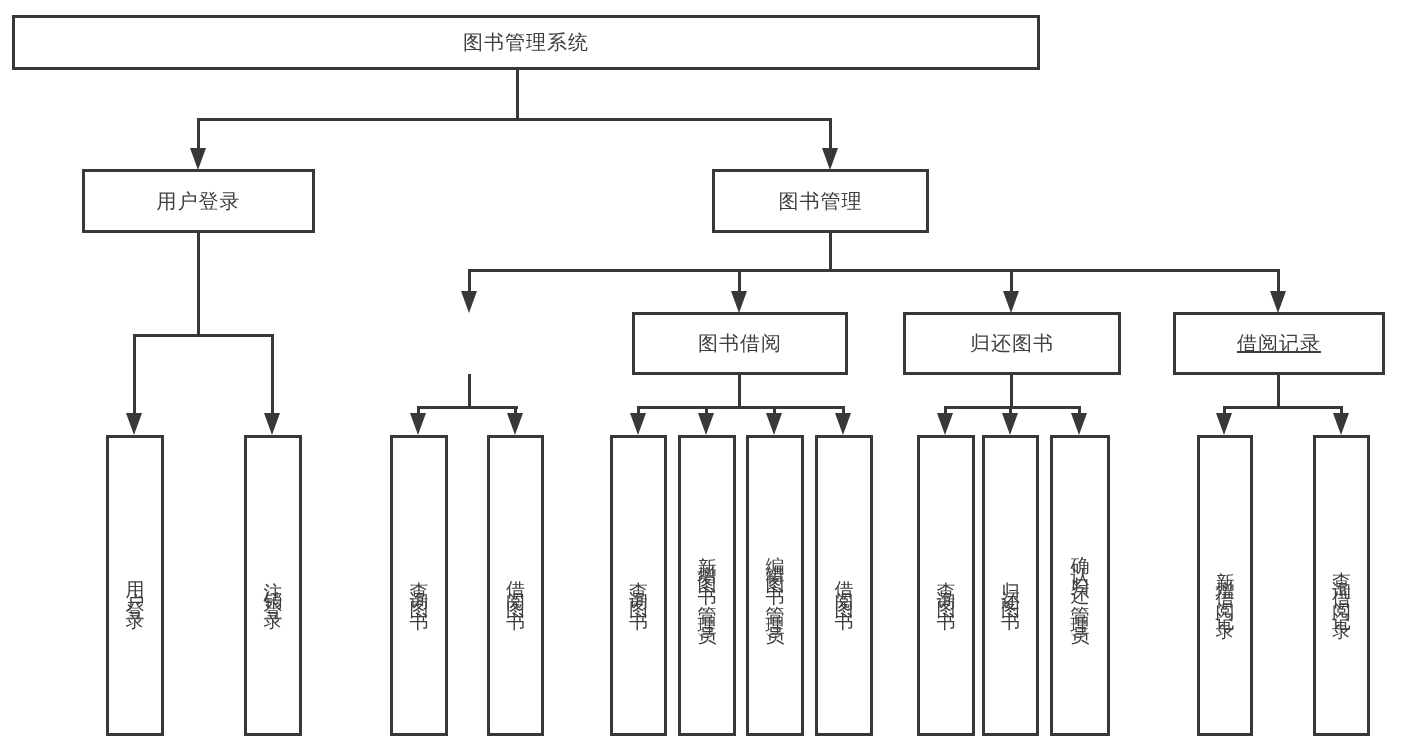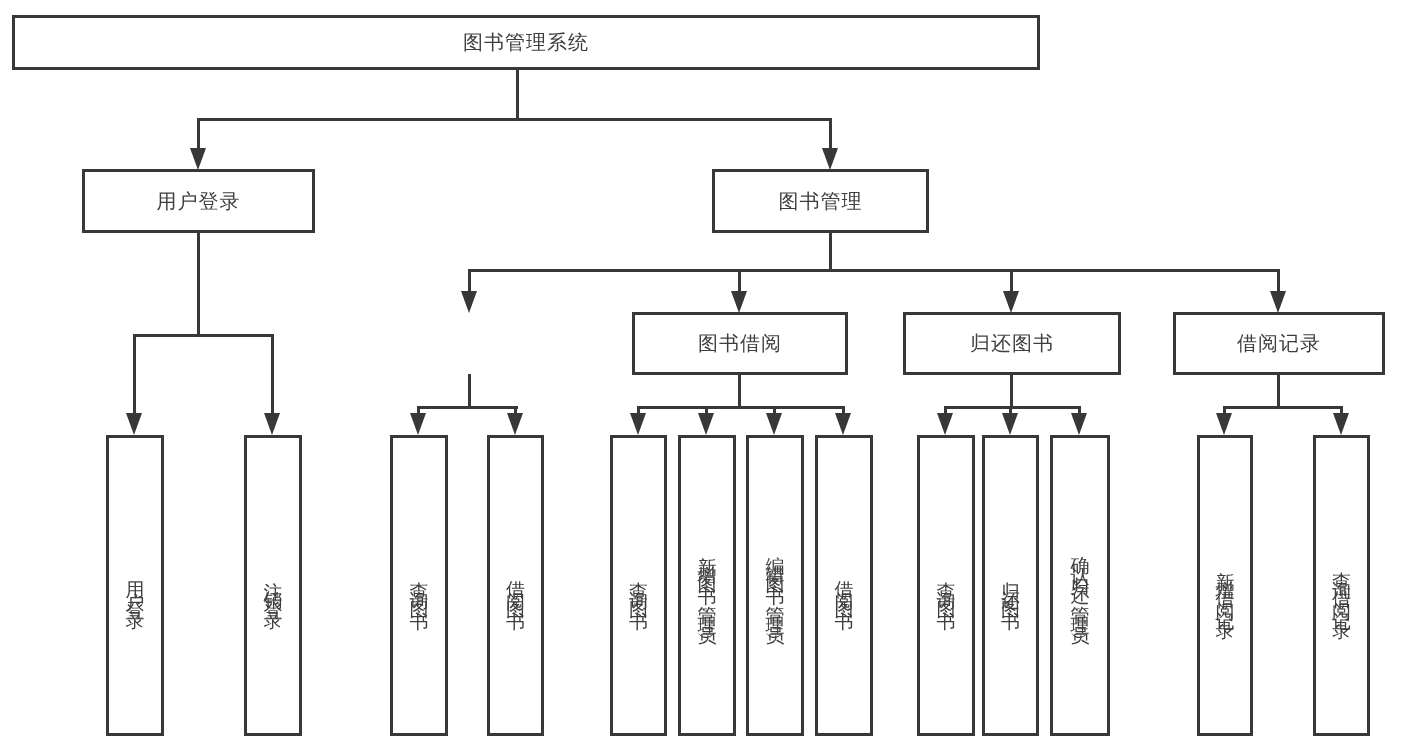--- a/index.html
+++ b/index.html
@@ -79,21 +79,21 @@
 
 
   <div class="box" style="left:632px; top:312px; width:216px; height:63px;">
     <span>图书借阅</span>
   </div>
 
   <div class="box" style="left:903px; top:312px; width:218px; height:63px;">
     <span>归还图书</span>
   </div>
 
-  <div class="box" style="left:1173px; top:312px; width:212px; height:63px;">
+  <div class="box" style="left:1173px; top:312px; width:212px; height:63px;text-decoration:underline;">
     <span>借阅记录</span>
   </div>
 
   <div class="box leaf" style="left:106px; top:435px; width:58px; height:301px;">
     <span class="vtext">用户登录</span>
   </div>
 
   <div class="box leaf" style="left:244px; top:435px; width:58px; height:301px;">
     <span class="vtext">注销登录</span>
   </div>

